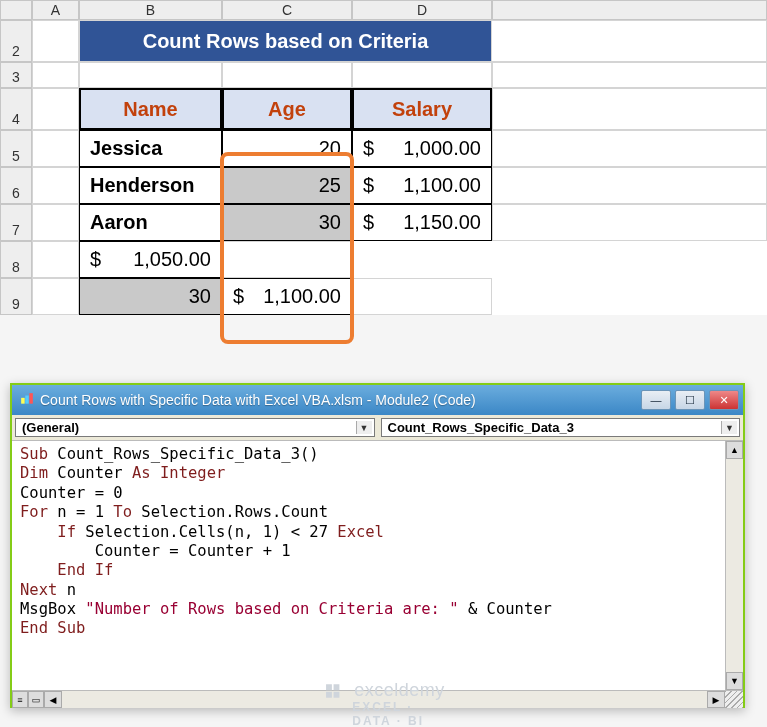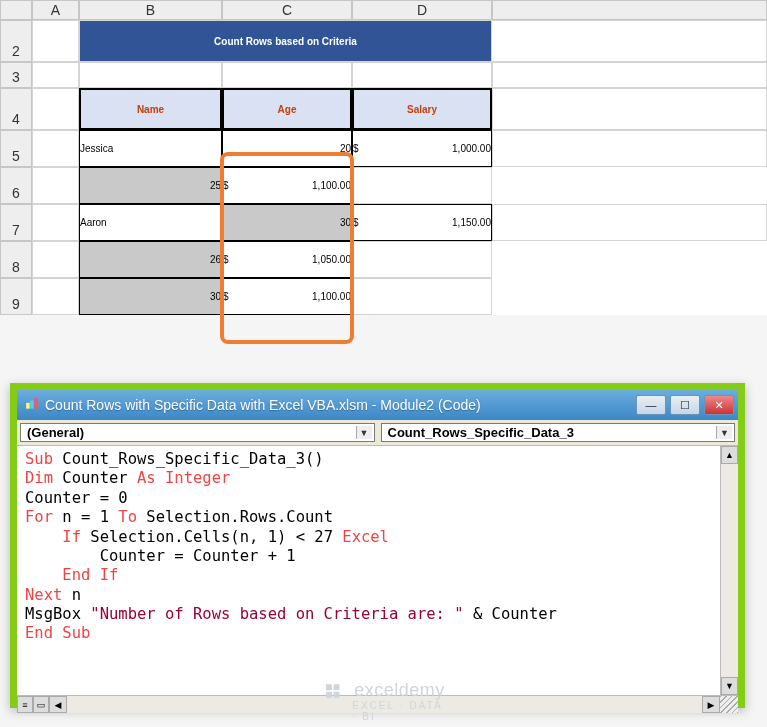--- a/index.html
+++ b/index.html
@@ -41,22 +41,22 @@
     font-size: 14px;
     color: #333;
     display: flex;
     align-items: flex-end;
     justify-content: center;
     padding-bottom: 2px;
   }
   .row .cell {
     border: 1px solid #d4d4d4;
     background: #fff;
-    font-size: 10px;
-    padding: 4px 0;
+    font-size: 20px;
+    padding: 4px 10px;
     display: flex;
     align-items: center;
   }
   .row.tall { height: 42px; }
   .row.norm { height: 37px; }
 
   .title-merge {
     grid-column: 3 / span 3;
     background: #305496 !important;
     color: #fff;
@@ -71,21 +71,21 @@
     font-weight: bold;
     font-size: 20px;
     justify-content: center;
     border: 2px solid #000 !important;
   }
   .data-cell {
     border: 1.5px solid #000 !important;
     font-size: 17px;
     color: #000;
   }
-  .name-cell { justify-content: flex-start; }
+  .name-cell { justify-content: flex-start; font-weight: bold; }
   .age-cell { justify-content: flex-end; position: relative; }
   .sal-cell { justify-content: space-between; }
   .sal-cell .sym { }
   .sal-cell .num { }
   .sel { background: #c9c9c9 !important; text-align: center; }
   .sel.first { background: #fff !important; }
 
   
   .sel-outline {
     position: absolute;
@@ -95,21 +95,21 @@
   }
 
   
   .vba-window {
     position: absolute;
     left: 10px;
     top: 383px;
     width: 735px;
     height: 325px;
     background: #fff;
-    border: 7px solid #84cc16;
+    border: 2px solid #84cc16;
     box-shadow: 0 3px 10px rgba(0,0,0,0.25);
     font-size: 13px;
   }
   .vba-title {
     height: 30px;
     background: linear-gradient(#6badde, #3b87c6);
     display: flex;
     align-items: center;
     color: #fff;
     padding: 0 4px 0 8px;
@@ -164,21 +164,21 @@
     flex: 1;
     background: #fff;
     font-family: Consolas, monospace;
     font-size: 15.5px;
     white-space: pre;
     padding: 4px 0 4px 8px;
     overflow: hidden;
     color: #000;
     line-height: 1.25;
   }
-  .kw { color: #ef4444; }
+  .kw { color: #7f1d1d; }
   .str { color: #990033; }
 
   .vscroll {
     width: 18px;
     background: #eceae2;
     border-left: 1px solid #bbb;
     display:flex; flex-direction:column; justify-content:space-between;
   }
   .vscroll .arr { height: 18px; background:#ddd; border:1px solid #aaa; display:flex;align-items:center;justify-content:center;font-size:9px; }
 
@@ -194,21 +194,21 @@
     left: 50%; transform: translateX(-50%);
     bottom: 26px;
     color: #cfd5dc;
     font-size: 18px;
     font-family: Tahoma, sans-serif;
     letter-spacing: .5px;
     display:flex; align-items:center; gap:12px;
     pointer-events: none;
     z-index: 5;
   }
-  .watermark .sub { font-size: 10px; letter-spacing: 2px; position:absolute; top:20px; left:30px; }
+  .watermark .sub { font-size: 12px; letter-spacing: 2px; position:absolute; top:20px; left:30px;font-weight:bold; }
   .watermark svg { width:20px; height:20px; fill:#cfd5dc; }
 </style>
 </head>
 <body>
 
 <div class="excel">
   <div class="col-headers">
     <div></div>
     <div>A</div>
     <div>B</div>
@@ -249,20 +249,21 @@
     <div class="cell data-cell age-cell sel first">20</div>
     <div class="cell data-cell sal-cell">
         <span class="sym">$</span>
         <span class="num">1,000.00</span>
       </div>
     <div class="cell"></div>
   </div>
   <div class="row norm">
     <div class="hdr">6</div>
     <div class="cell"></div>
+    <div class="cell data-cell name-cell">Henderson</div>
     <div class="cell data-cell age-cell sel">25</div>
     <div class="cell data-cell sal-cell">
         <span class="sym">$</span>
         <span class="num">1,100.00</span>
       </div>
     <div class="cell"></div>
   </div>
   <div class="row norm">
     <div class="hdr">7</div>
     <div class="cell"></div>
@@ -270,21 +271,20 @@
     <div class="cell data-cell age-cell sel">30</div>
     <div class="cell data-cell sal-cell">
         <span class="sym">$</span>
         <span class="num">1,150.00</span>
       </div>
     <div class="cell"></div>
   </div>
   <div class="row norm">
     <div class="hdr">8</div>
     <div class="cell"></div>
-    <div class="cell data-cell age-cell sel">26</div>
     <div class="cell data-cell sal-cell">
         <span class="sym">$</span>
         <span class="num">1,050.00</span>
       </div>
     <div class="cell"></div>
   </div>
   <div class="row norm">
     <div class="hdr">9</div>
     <div class="cell"></div>
     <div class="cell data-cell age-cell sel">30</div>

